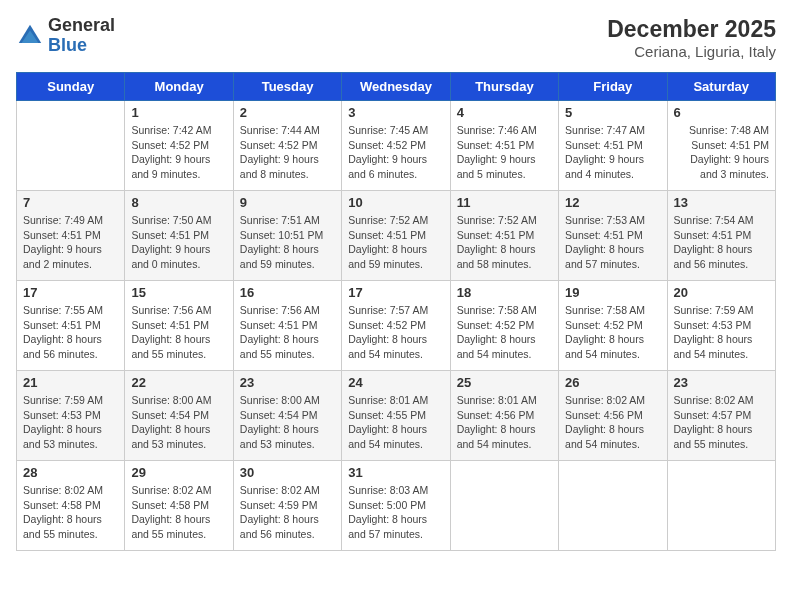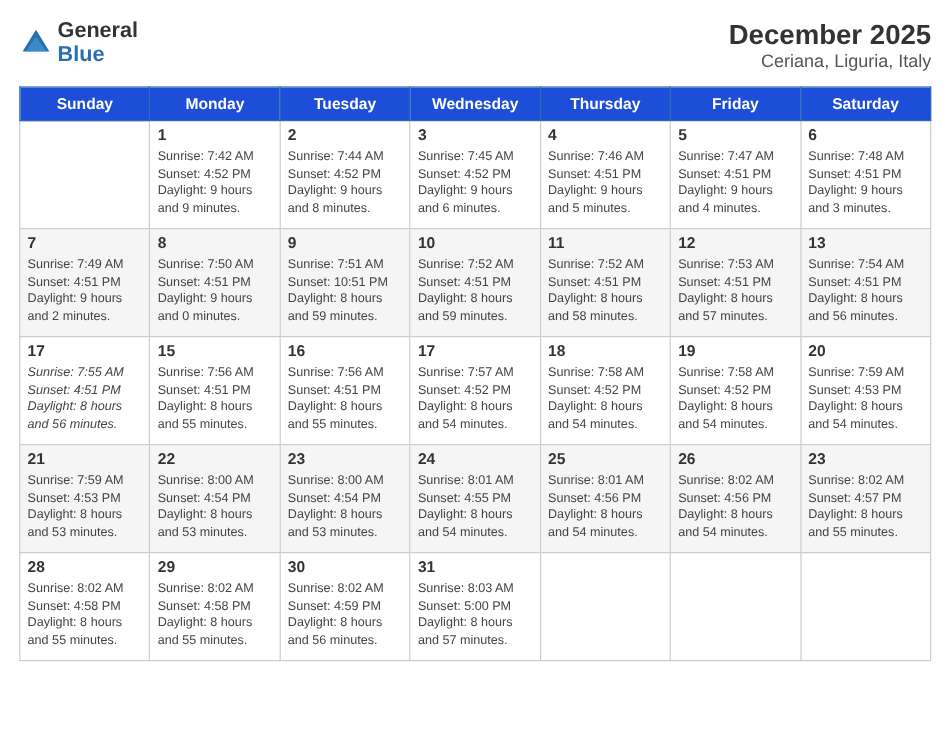--- a/index.html
+++ b/index.html
@@ -163,21 +163,21 @@
         </td>
         <td>
           <div class="day-num">5</div>
           <div class="day-info" style="white-space: pre-line;">Sunrise: 7:47 AM
 Sunset: 4:51 PM
 Daylight: 9 hours
 and 4 minutes.</div>
         </td>
         <td>
           <div class="day-num">6</div>
-          <div class="day-info" style="white-space: pre-line;">Sunrise: 7:48 AM
+          <div class="day-info" style="white-space: pre-line; text-align: right;">Sunrise: 7:48 AM
 Sunset: 4:51 PM
 Daylight: 9 hours
 and 3 minutes.</div>
         </td>
       </tr>
       <tr>
         <td>
           <div class="day-num">7</div>
           <div class="day-info" style="white-space: pre-line;">Sunrise: 7:49 AM
 Sunset: 4:51 PM
@@ -223,21 +223,21 @@
           <div class="day-num">13</div>
           <div class="day-info" style="white-space: pre-line;">Sunrise: 7:54 AM
 Sunset: 4:51 PM
 Daylight: 8 hours
 and 56 minutes.</div>
         </td>
       </tr>
       <tr>
         <td>
           <div class="day-num">17</div>
-          <div class="day-info" style="white-space: pre-line; font-style: italic;">Sunrise: 7:55 AM
+          <div class="day-info" style="white-space: pre-line;">Sunrise: 7:55 AM
 Sunset: 4:51 PM
 Daylight: 8 hours
 and 56 minutes.</div>
         </td>
         <td>
           <div class="day-num">15</div>
           <div class="day-info" style="white-space: pre-line;">Sunrise: 7:56 AM
 Sunset: 4:51 PM
 Daylight: 8 hours
 and 55 minutes.</div>

